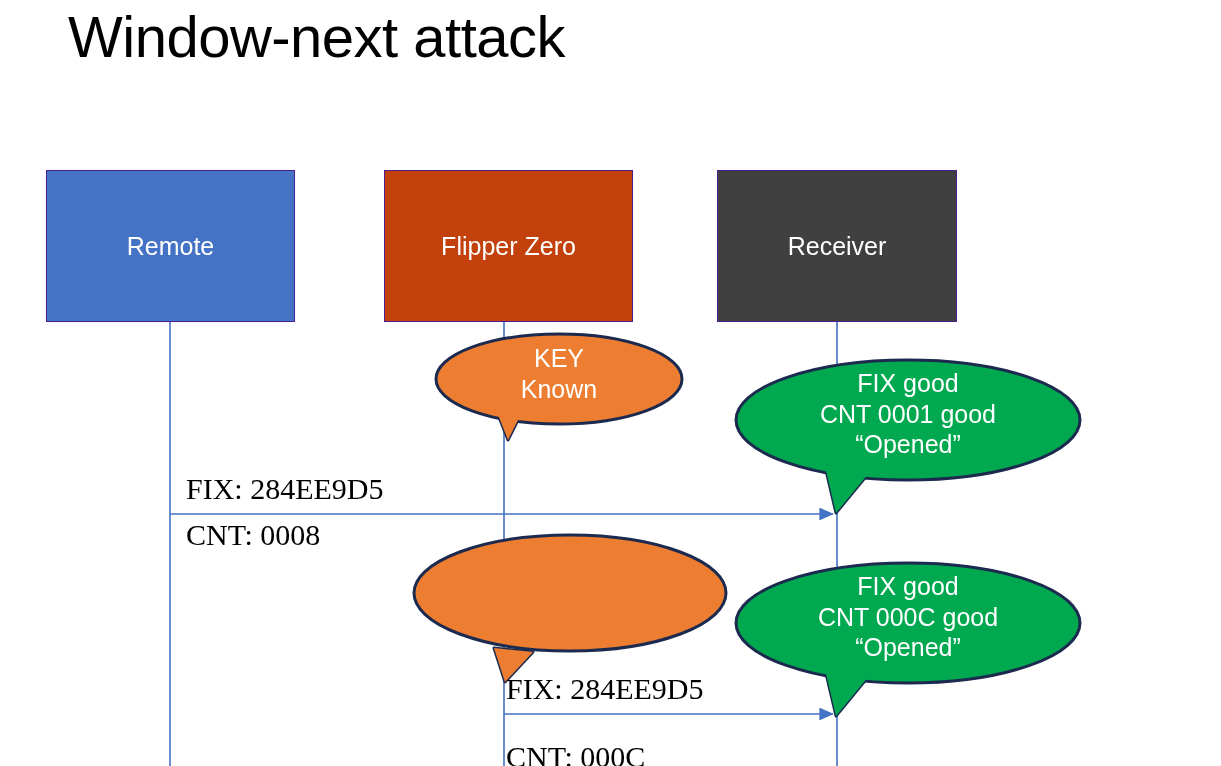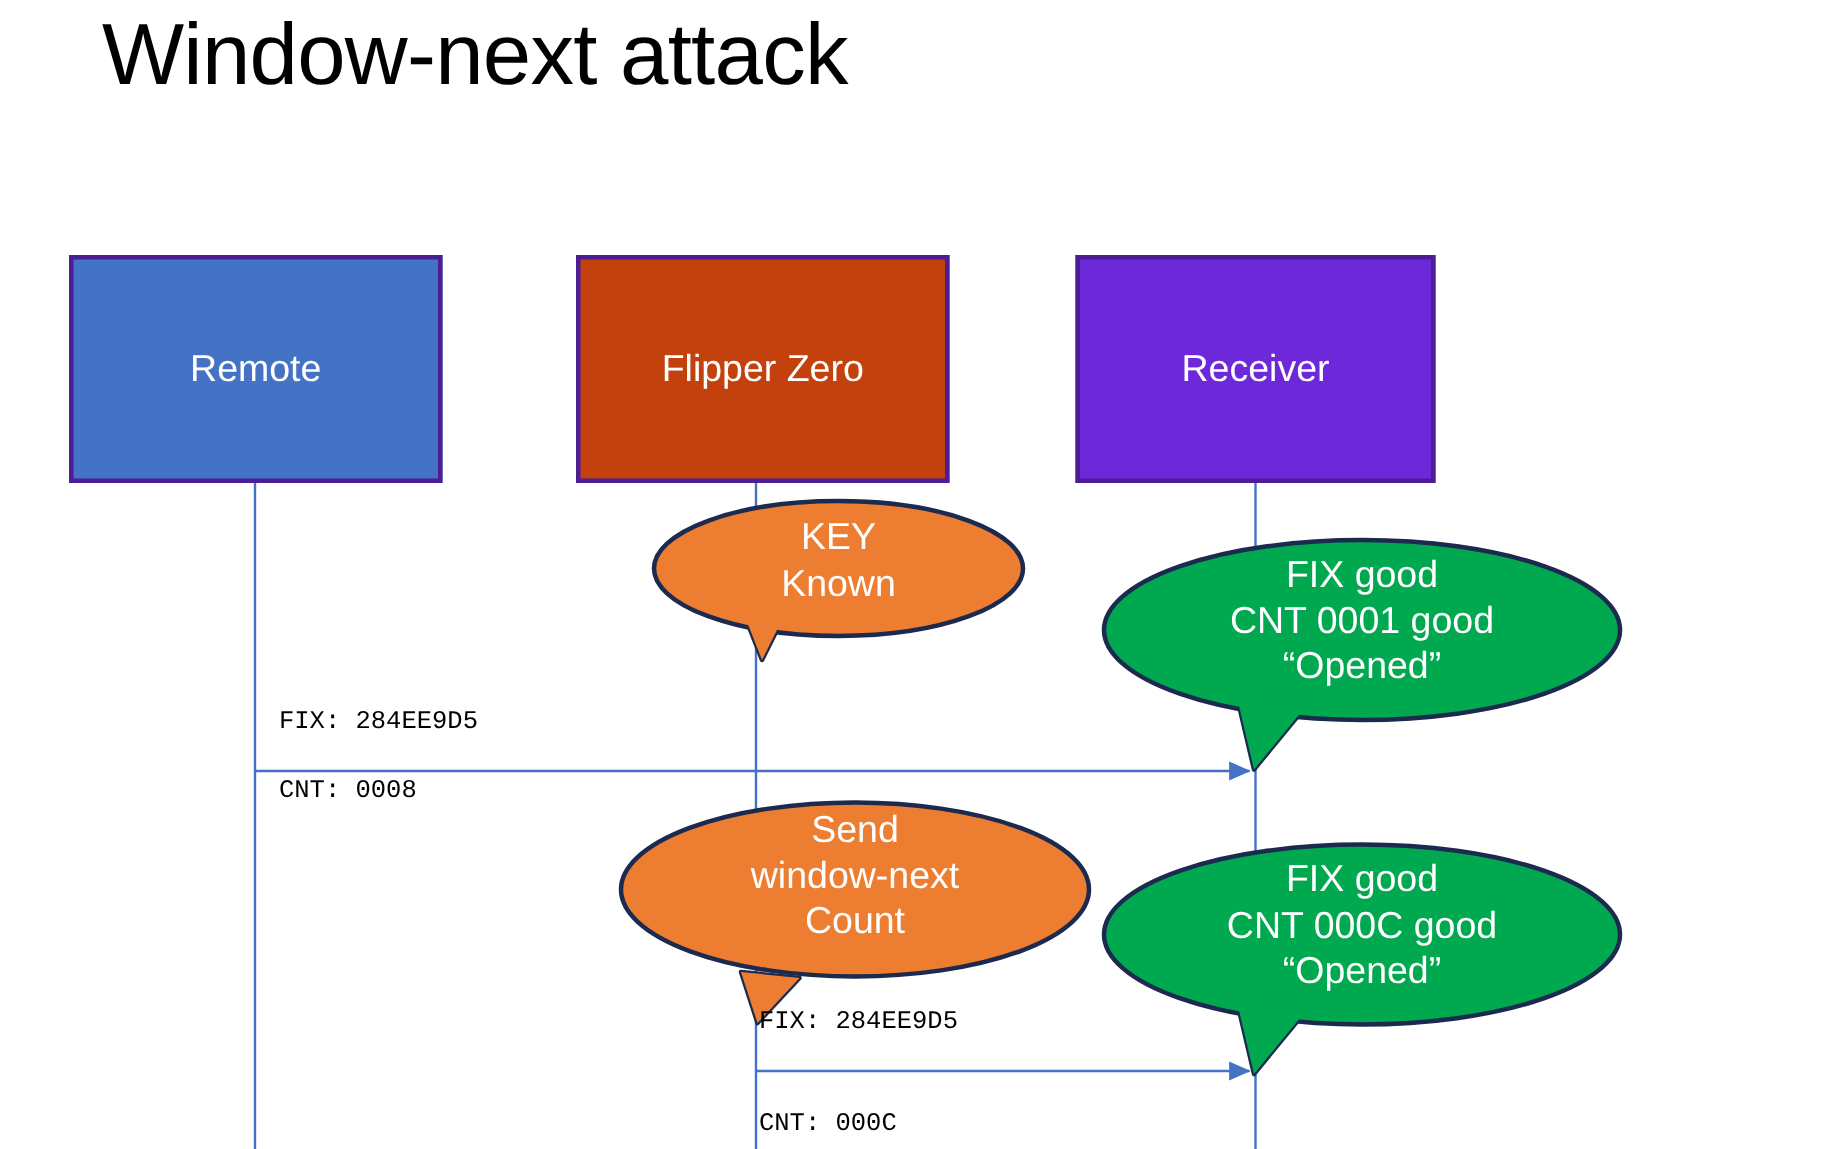--- a/index.html
+++ b/index.html
@@ -32,41 +32,41 @@
     font-family: "Liberation Sans", sans-serif;
     letter-spacing: -0.5px;
     white-space: nowrap;
     line-height: 1.15;
   }
   .actor-box {
     position: absolute;
     display: flex;
     align-items: center;
     justify-content: center;
-    border: 3px solid #4c1d95;
+    border: 1px solid #4c1d95;
     color: #ffffff;
     font-size: 25px;
     font-family: "Liberation Sans", sans-serif;
     text-align: center;
   }
   .callout-text {
     position: absolute;
     color: #ffffff;
     font-size: 25px;
     line-height: 1.22;
     text-align: center;
     font-family: "Liberation Sans", sans-serif;
     pointer-events: none;
     white-space: pre-line;
   }
   .msg-label {
     position: absolute;
     color: #000000;
-    font-size: 17px;
-    font-family: Liberation Mono, monospace;
+    font-size: 30px;
+    font-family: Liberation Serif, serif;
     white-space: nowrap;
   }
 </style>
 </head>
 <body>
 
 <div id="slide">
 
   <div class="slide-title">Window-next attack</div>
 
@@ -111,34 +111,31 @@
   </svg>
 
   <div class="actor-box" style="left:46px; top:170px; width:249px; height:152px; background:#4472C4;">
     <span>Remote</span>
   </div>
 
   <div class="actor-box" style="left:384px; top:170px; width:249px; height:152px; background:#c2410c;">
     <span>Flipper Zero</span>
   </div>
 
-  <div class="actor-box" style="left:717px; top:170px; width:240px; height:152px; background:#6d28d9;">
+  <div class="actor-box" style="left:717px; top:170px; width:240px; height:152px; background:#404040;">
     <span>Receiver</span>
   </div>
 
   <div class="callout-text" style="left:436px; top:343px; width:246px;">KEY
 Known</div>
 
   <div class="callout-text" style="left:736px; top:368px; width:344px;">FIX good
 CNT 0001 good
 “Opened”</div>
 
-  <div class="callout-text" style="left:414px; top:538px; width:312px;">Send
-window-next
-Count</div>
 
   <div class="callout-text" style="left:736px; top:571px; width:344px;">FIX good
 CNT 000C good
 “Opened”</div>
 
   <div class="msg-label" style="left:186px; top:472px;">FIX: 284EE9D5</div>
   <div class="msg-label" style="left:186px; top:518px;">CNT: 0008</div>
 
   <div class="msg-label" style="left:506px; top:672px;">FIX: 284EE9D5</div>
   <div class="msg-label" style="left:506px; top:740px;">CNT: 000C</div>

